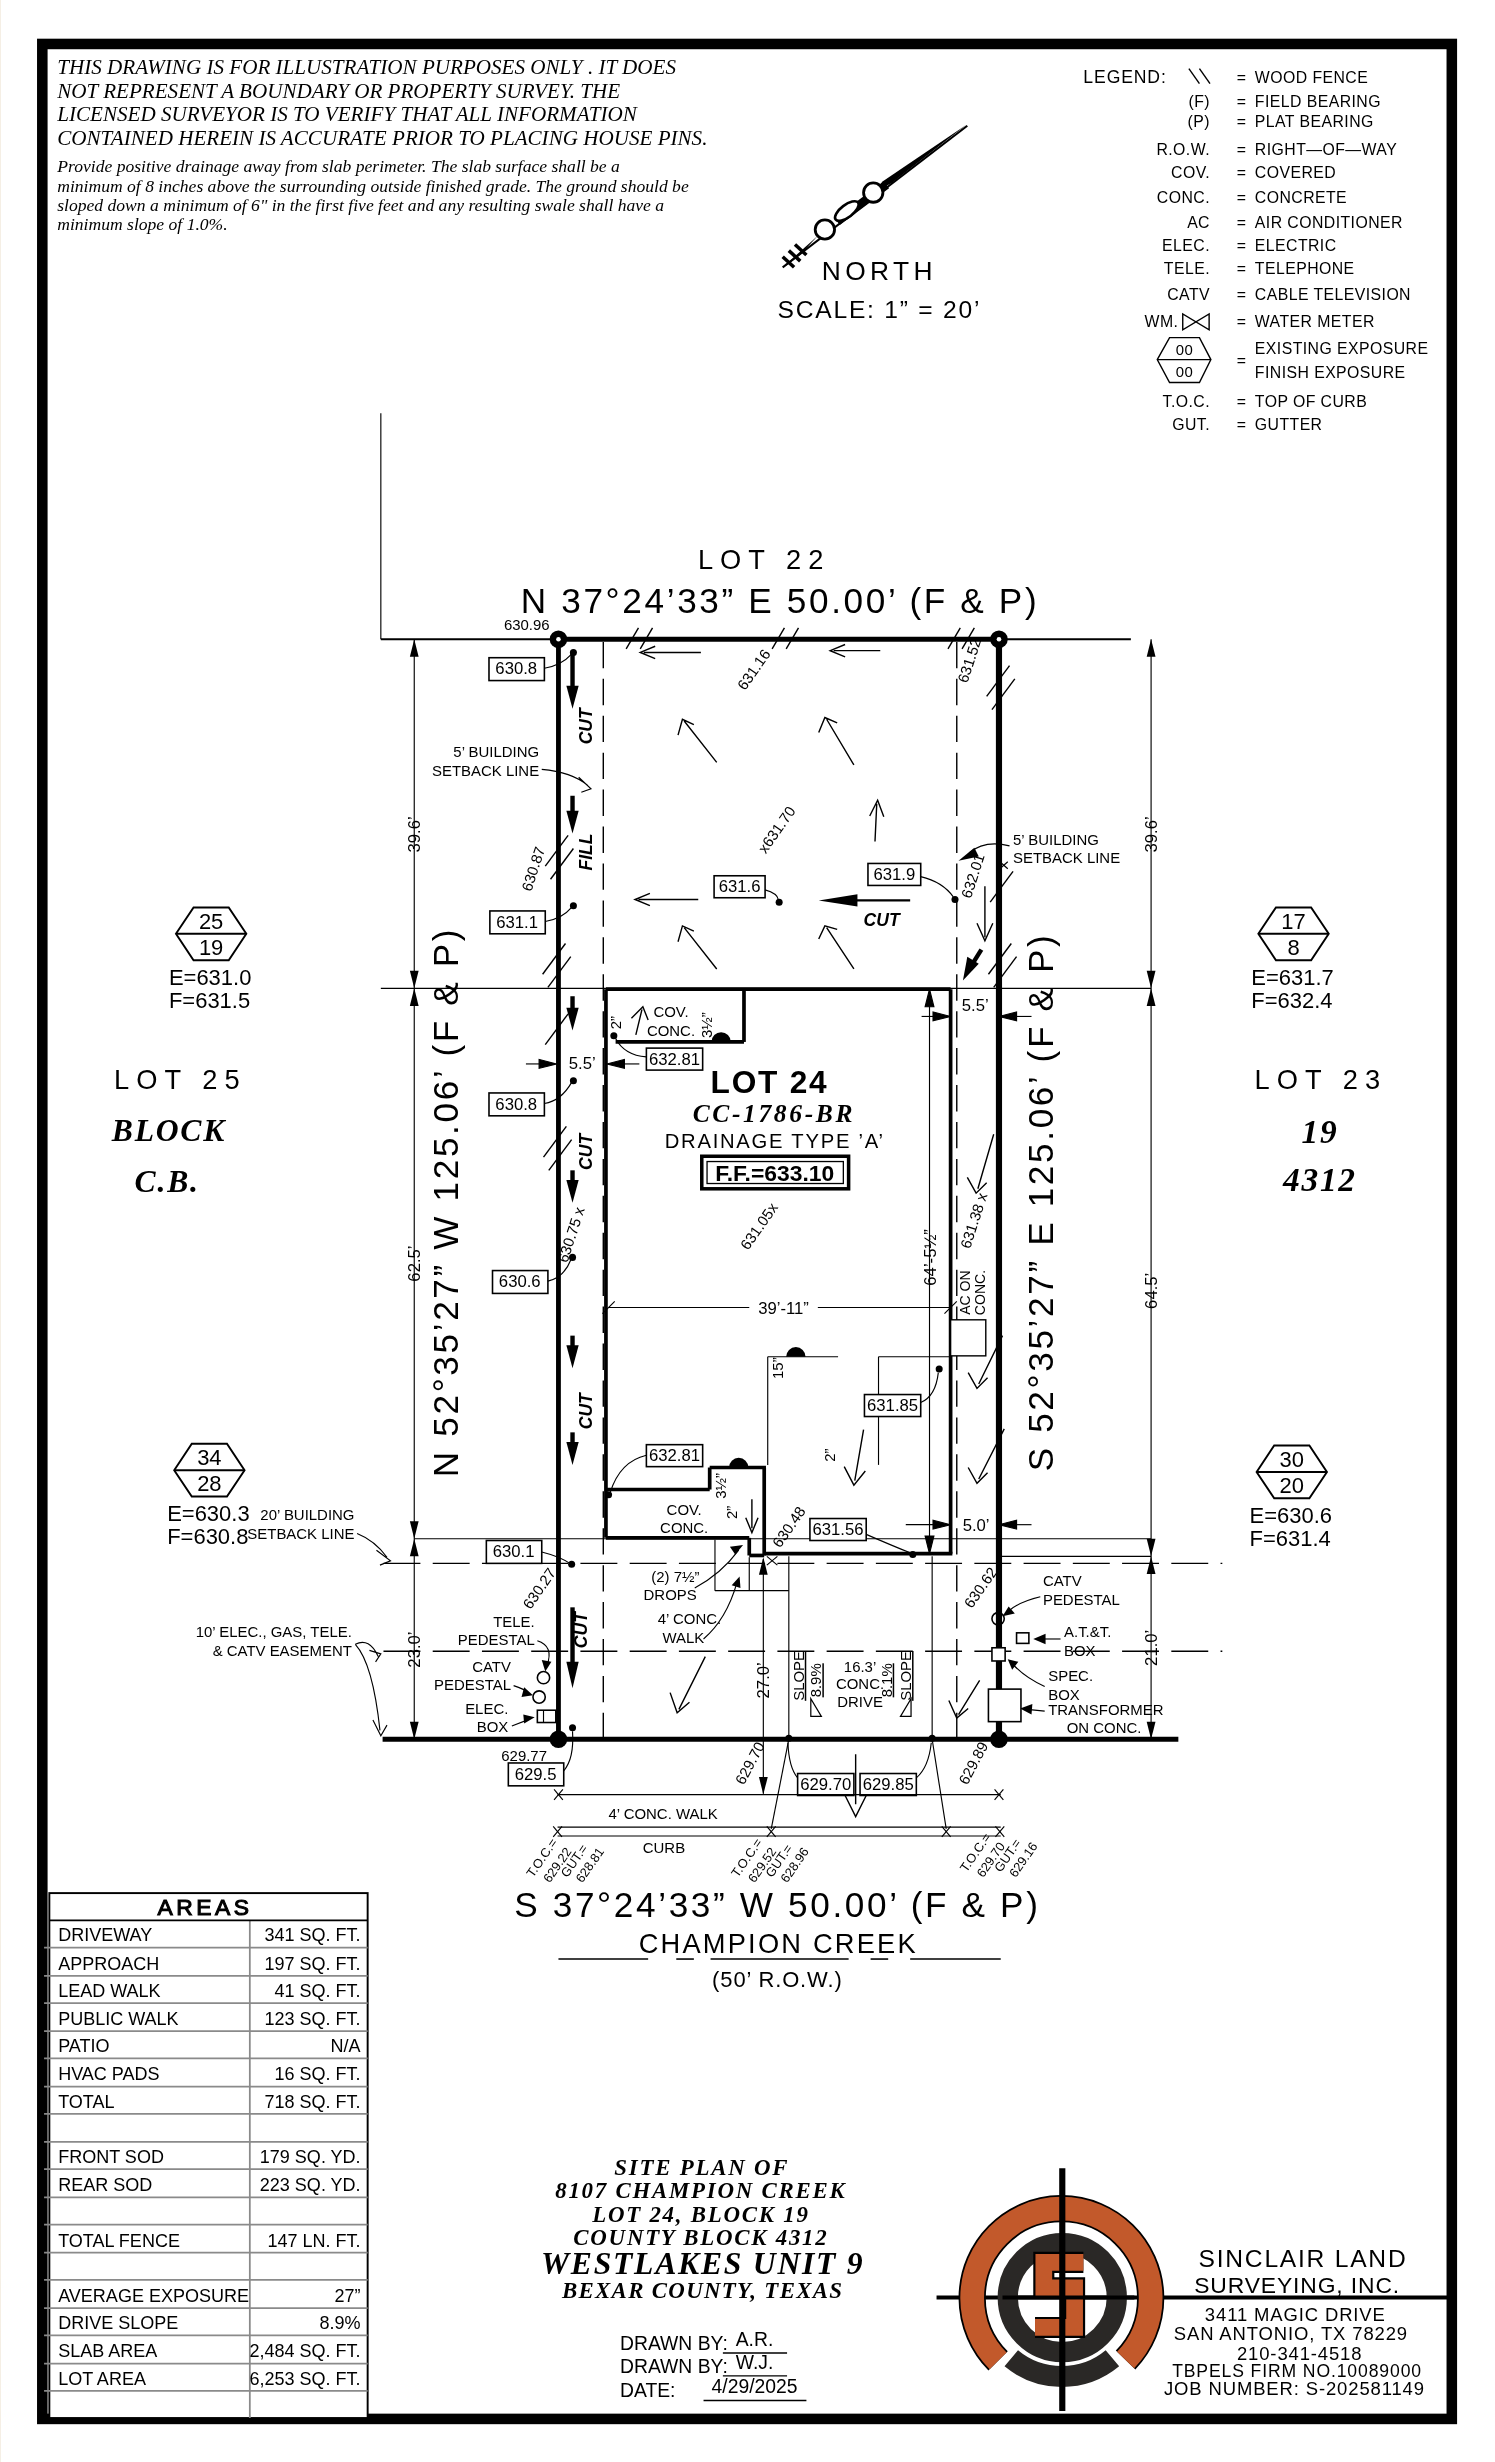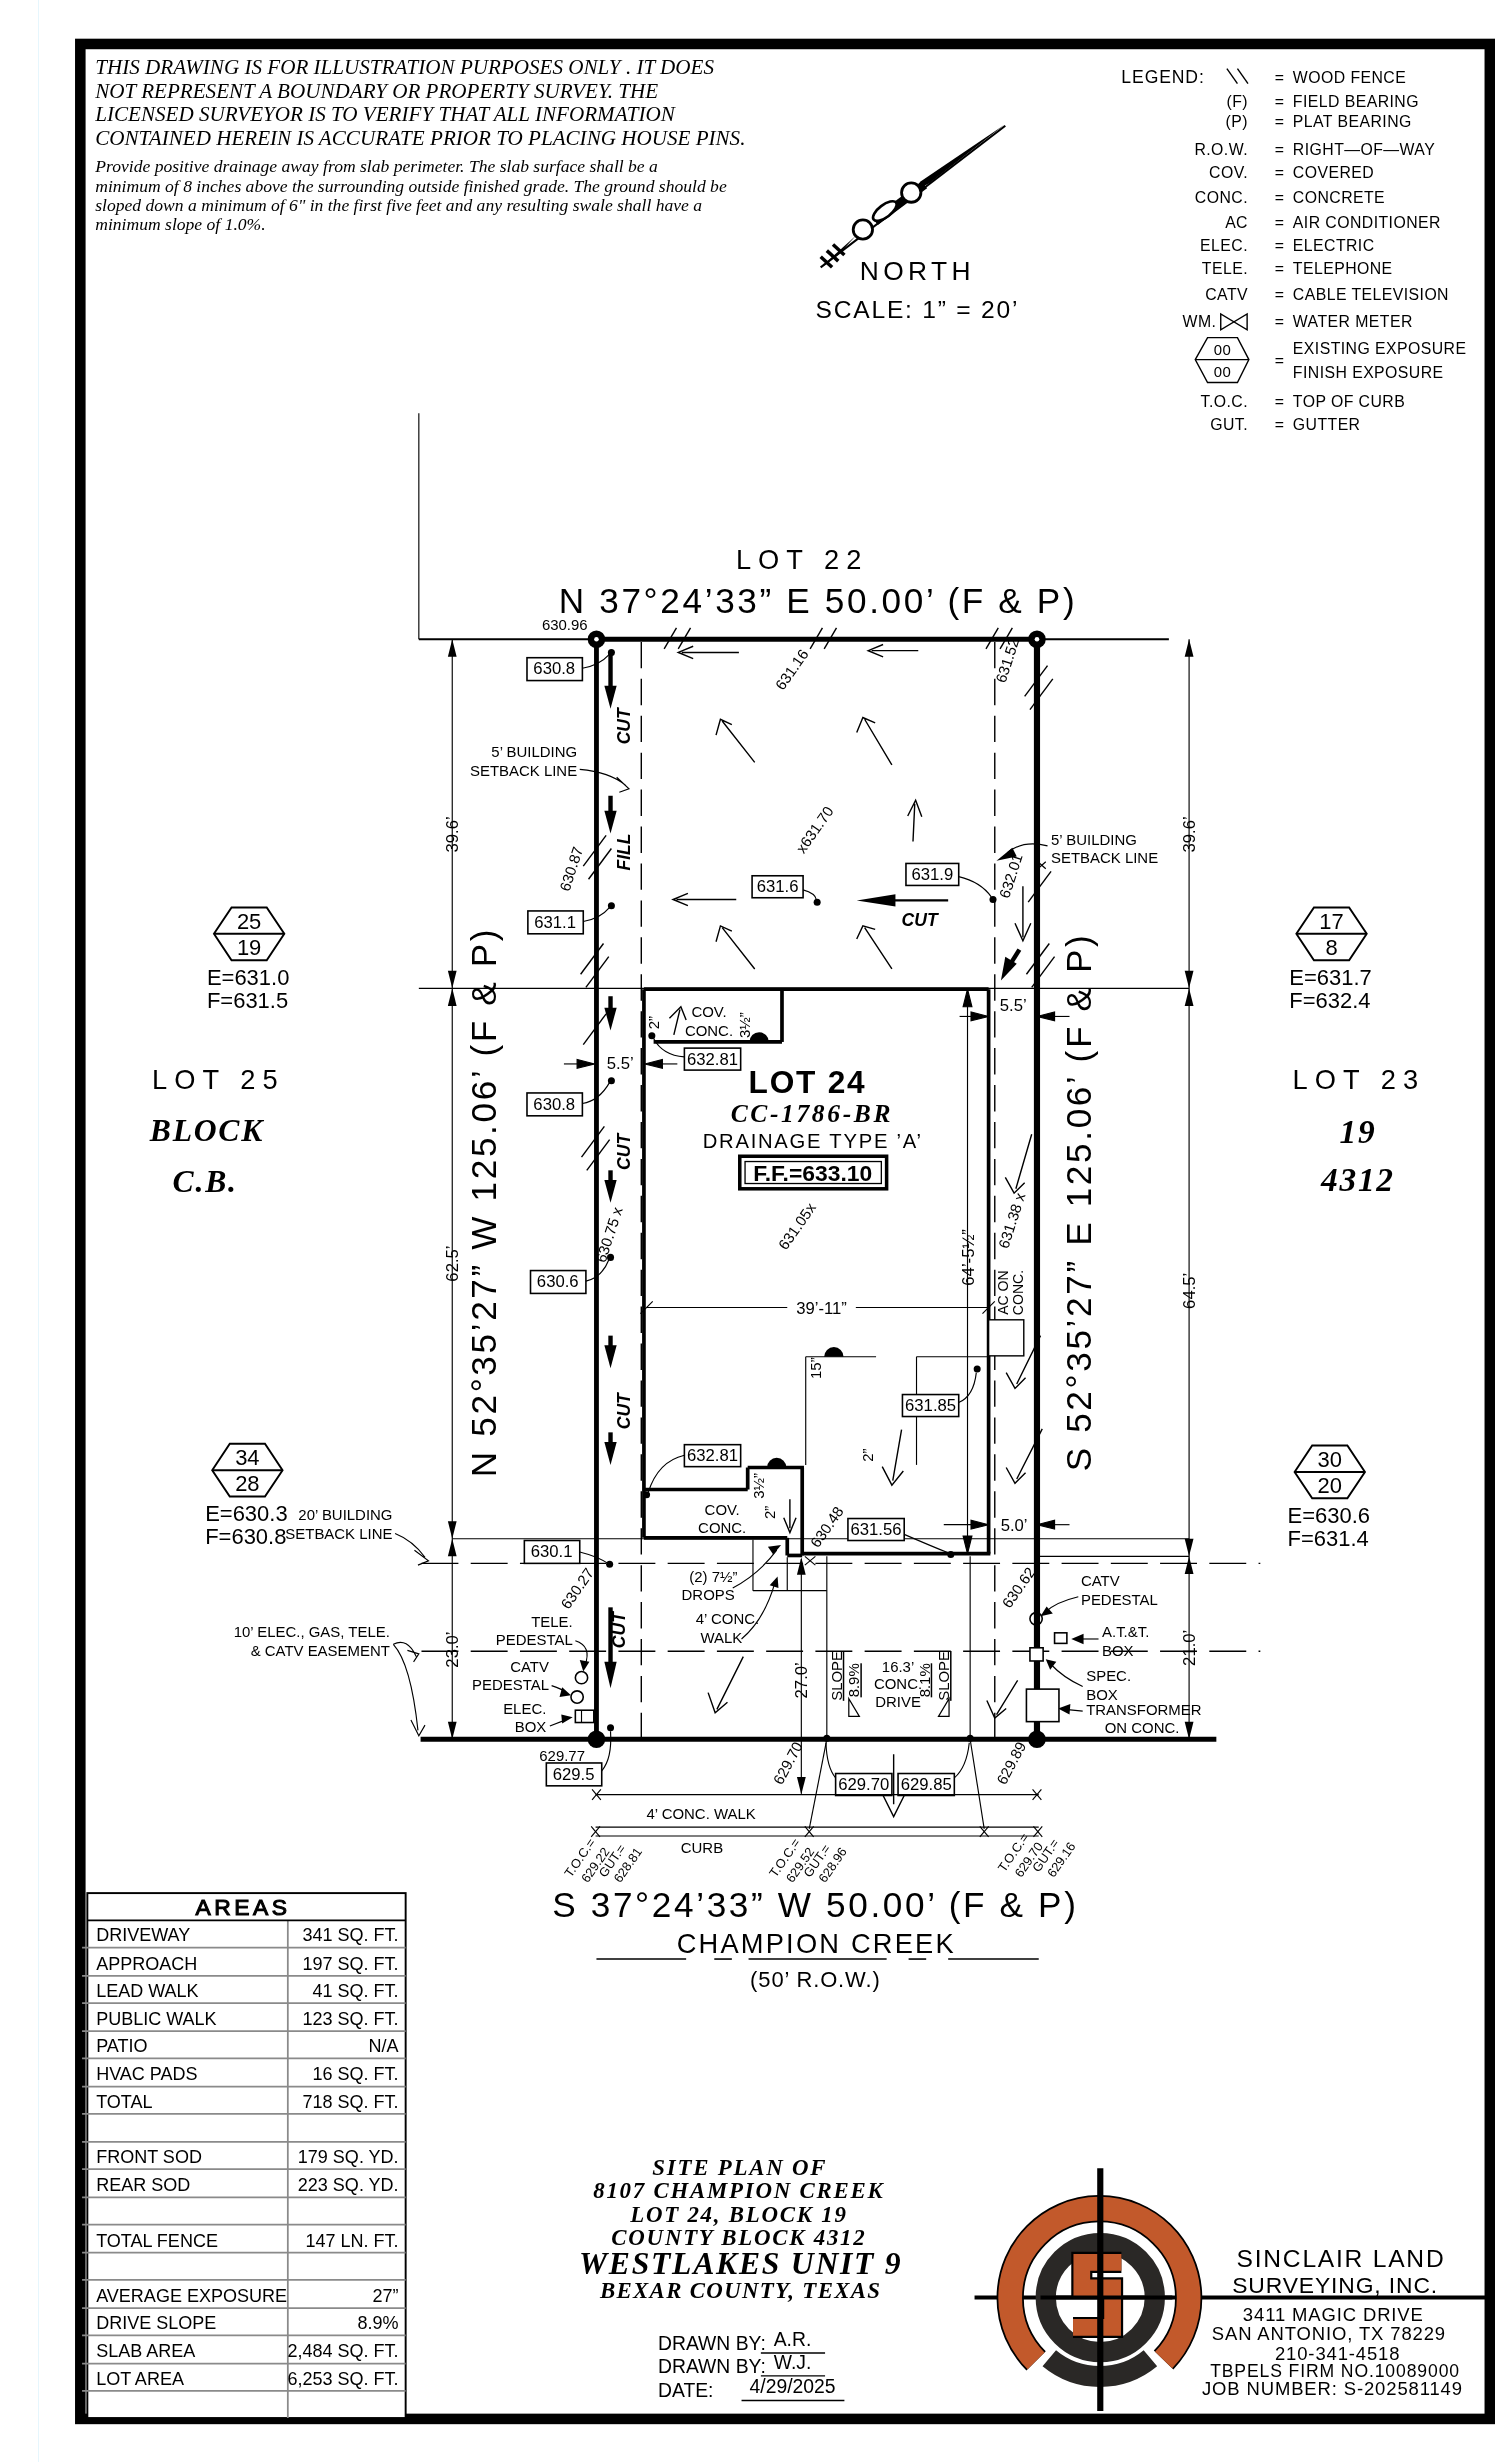--- a/index.html
+++ b/index.html
@@ -1,16 +1,16 @@
 <!DOCTYPE html>
 <html style="font-size:14px"><head>
 <meta charset="utf-8">
 <style>
 html,body{margin:0;padding:0;background:#fff;}
-#page{width:1205px;height:2462px;position:relative;background:#0ea5e9;margin-left:38px;}
+#page{width:1205px;height:2462px;position:relative;background:#a16207;}
 svg{font-family:"Liberation Sans",sans-serif;}
 text{fill:#000;}
 .ser, .ser text{font-family:"Liberation Serif",serif;font-style:italic;}
 .bser, .bser text{font-family:"Liberation Serif",serif;font-style:italic;font-weight:bold;}
 .mid{text-anchor:middle;}
 .end{text-anchor:end;}
 .ln{stroke:#000;stroke-width:1.6;fill:none;}
 .thk{stroke:#000;stroke-width:4.2;fill:none;}
 .thn{stroke:#000;stroke-width:1.3;fill:none;}
 .dsh{stroke:#000;stroke-width:1.6;fill:none;stroke-dasharray:30 12;}

